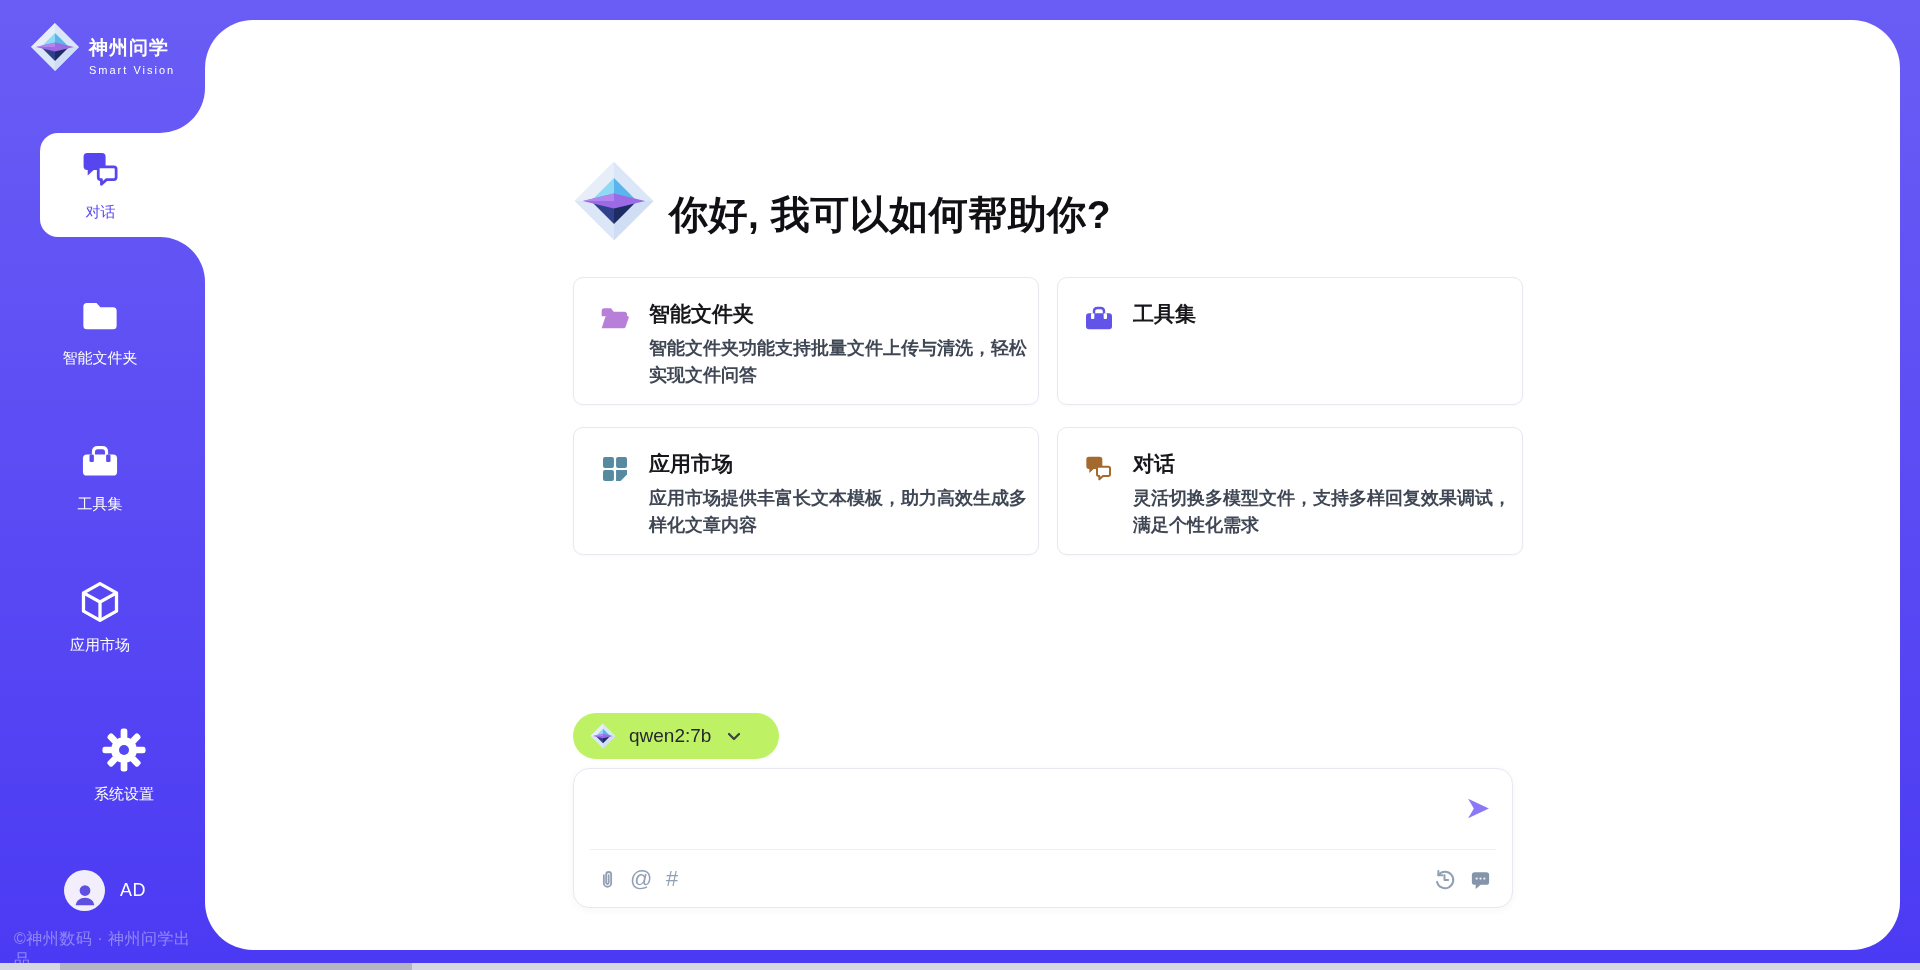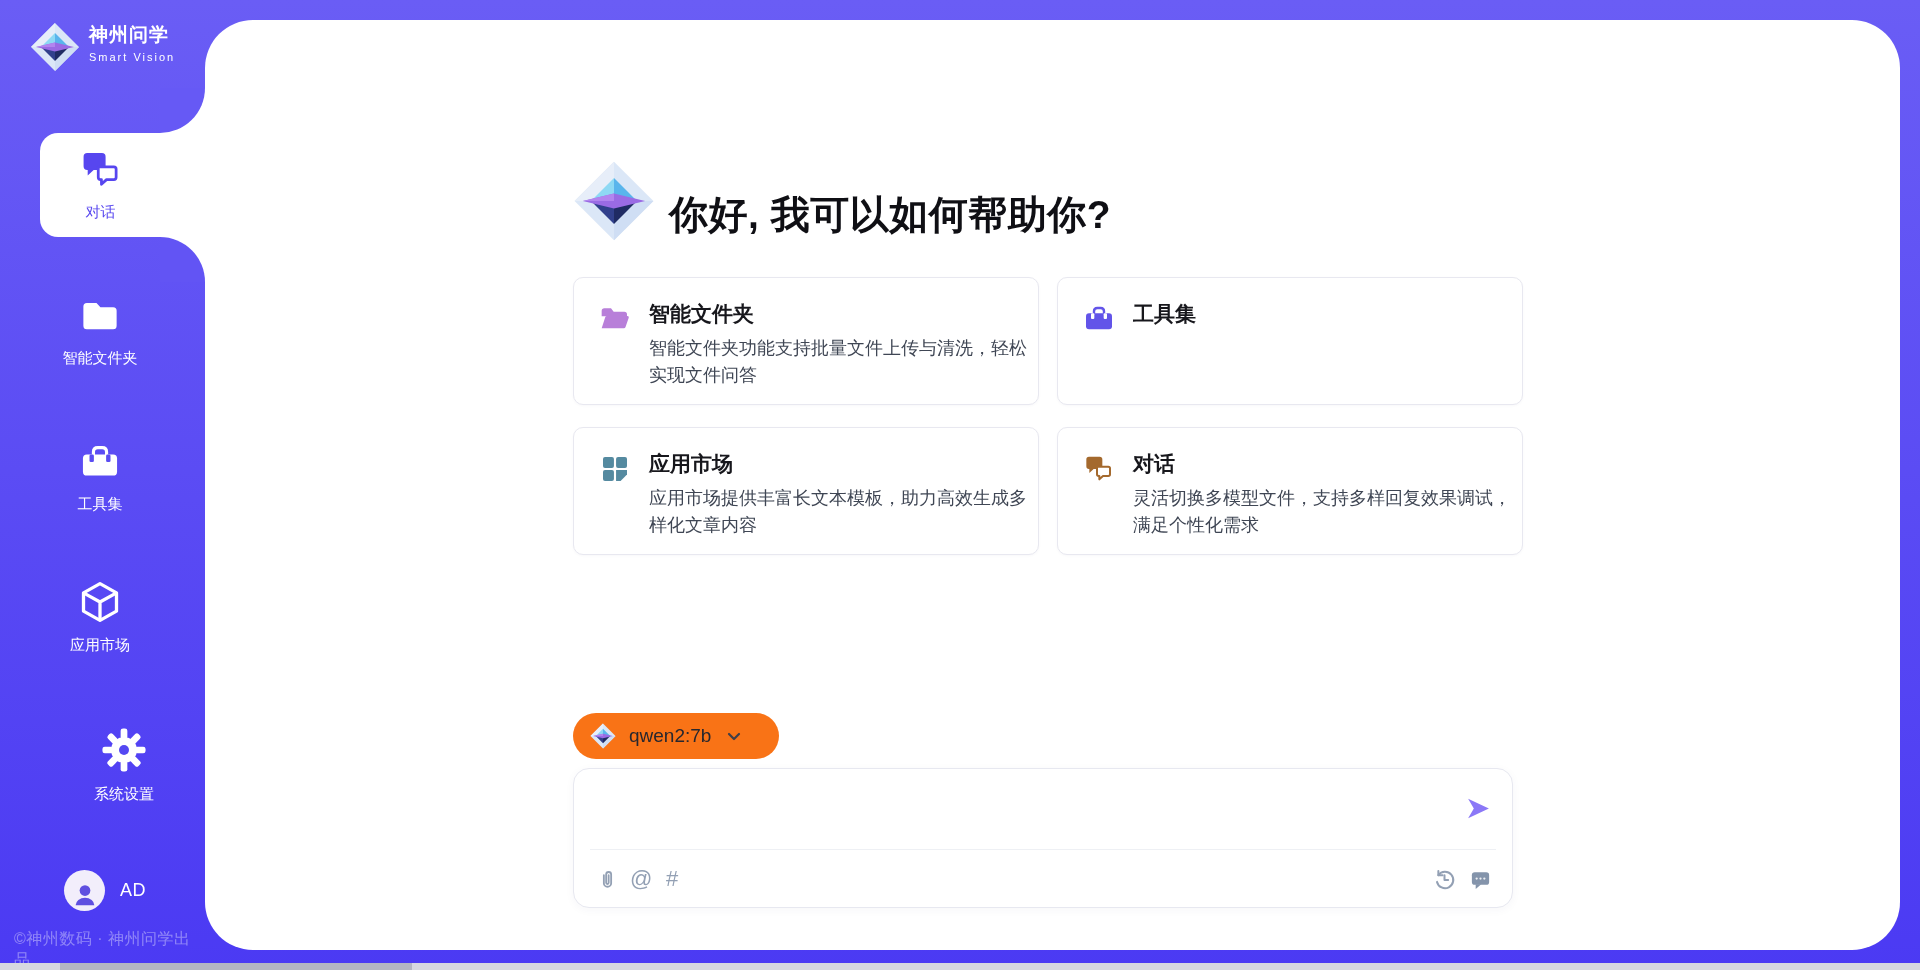--- a/index.html
+++ b/index.html
@@ -5,21 +5,21 @@
   * { margin:0; padding:0; box-sizing:border-box; }
   html,body { width:1920px; height:970px; overflow:hidden; }
   body {
     font-family:"Liberation Sans","DejaVu Sans",sans-serif;
     background:linear-gradient(180deg,#6a5df5 0%,#4b3af3 100%);
   }
   .app { position:relative; width:1920px; height:970px; }
 
   
   .sidebar { position:absolute; left:0; top:0; width:205px; height:970px; }
-  .brand { position:absolute; left:30px; top:22px; display:flex; align-items:flex-start; gap:9px; }
+  .brand { position:absolute; left:30px; top:22px; display:flex; align-items:flex-end; gap:9px; }
   .brand-text .brand-name { color:#fff; font-size:19px; font-weight:700; letter-spacing:1px; }
   .brand-text .brand-sub { color:#fff; font-size:11px; letter-spacing:2px; margin-top:3px; }
 
   .tab-active {
     position:absolute; left:40px; top:133px; width:165px; height:104px;
     background:#fff; border-radius:18px 0 0 18px;
     display:flex; flex-direction:column; align-items:center; justify-content:center;
     gap:7px; padding-right:44px; cursor:pointer;
   }
   .tab-active .nav-label { color:#5746ef; }
@@ -54,25 +54,25 @@
     position:absolute; left:368px; top:257px;
     display:grid; grid-template-columns:466px 466px; grid-auto-rows:128px;
     column-gap:18px; row-gap:22px;
   }
   .card {
     position:relative; border:1px solid #e8e8f0; border-radius:10px; background:#fff;
     box-shadow:0 1px 3px rgba(40,40,80,.03); cursor:pointer;
   }
   .card-icon { position:absolute; left:25px; top:25px; }
   .card-title { position:absolute; left:75px; top:22px; font-size:21px; font-weight:700; color:#17171c; }
-  .card-desc { position:absolute; left:75px; top:57px; width:378px; font-size:18px; line-height:1.5; color:#3f4654; }
+  .card-desc { position:absolute; left:75px; top:57px; width:378px; font-size:18px; line-height:1.5; color:#3f4654;font-weight:bold; }
 
   .model-pill {
     position:absolute; left:368px; top:693px; height:46px; min-width:206px;
-    background:#f97316; border-radius:23px; display:flex; align-items:center;
+    background:#bef264; border-radius:23px; display:flex; align-items:center;
     gap:13px; padding:0 18px 0 17px; cursor:pointer;
   }
   .model-name { font-size:19px; color:#27272f; }
 
   .composer {
     position:absolute; left:368px; top:748px; width:940px; height:140px;
     border:1px solid #e7e8f0; border-radius:16px; background:#fff;
     box-shadow:0 2px 10px rgba(40,40,90,.04);
   }
   .composer textarea {

